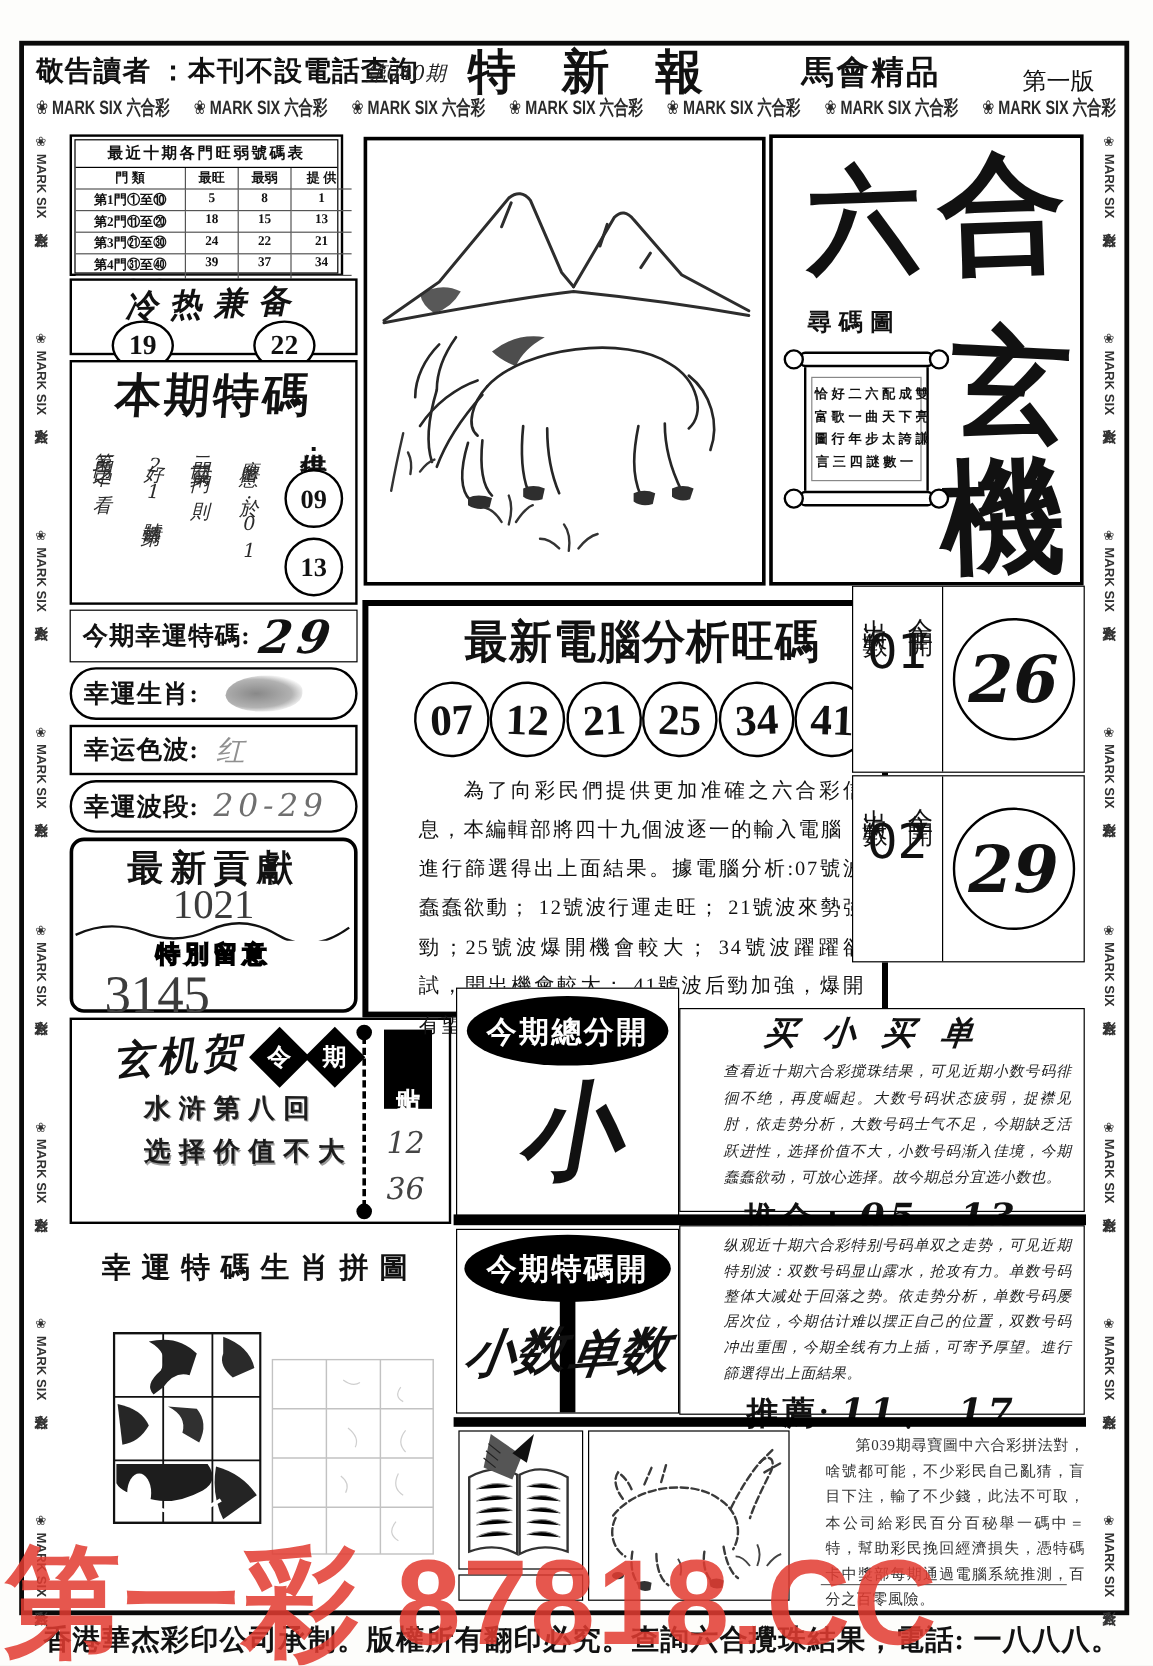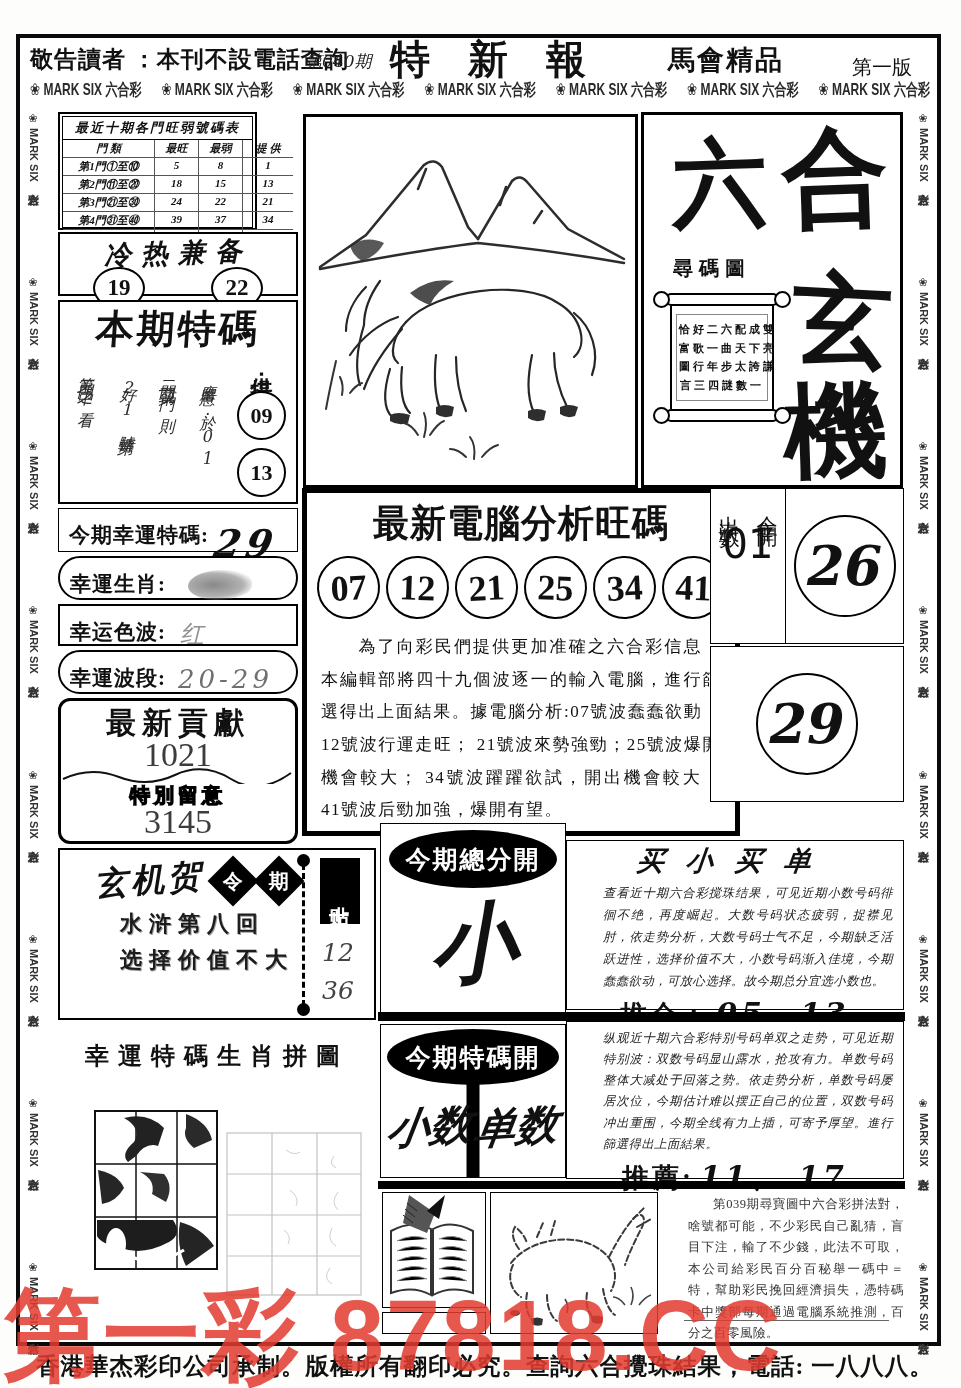--- a/index.html
+++ b/index.html
@@ -36,34 +36,34 @@
   
   .sp-title{font-size:38px;font-weight:900;text-align:center;letter-spacing:3px;transform:skew(-4deg) scaleY(1.02);margin-top:2px;}
   .sp-body{display:flex;flex-direction:row;justify-content:space-between;padding:6px 10px 0 14px;}
   .vcol{writing-mode:vertical-rl;text-orientation:upright;font-style:italic;font-size:16px;color:#2b2b2b;letter-spacing:3px;}
   .sp-col1{margin-top:4px;}  .sp-col2{margin-top:14px;transform:rotate(3deg);}
   .sp-col3{margin-top:8px;}  .sp-col4{margin-top:10px;}
   .sp-provide{display:flex;flex-direction:column;align-items:center;gap:8px;}
   .sp-provide .vtext{writing-mode:vertical-rl;text-orientation:upright;font-size:22px;font-weight:bold;}
   .sp-c{width:45px;height:45px;font-size:22px;}
   
-  .lrow{display:flex;padding:12px 10px;}
+  .lrow{display:flex;align-items:center;padding:12px 10px;}
   .lrow .lab{font-size:21px;font-weight:bold;letter-spacing:1px;white-space:nowrap;}
   .hand{font-family:"DejaVu Serif",serif;font-style:italic;}
   .v29{font-size:38px;font-weight:bold;margin-left:8px;transform:skew(-10deg);letter-spacing:5px;}
   .smudge{width:64px;height:30px;margin-left:22px;border-radius:60% 45% 55% 50%;opacity:.65;
           background:radial-gradient(ellipse at 40% 50%,#4a4a4a 0%,#8a8a8a 55%,rgba(255,255,255,0) 78%);filter:blur(.6px);}
   .vred{font-size:24px;color:#909090;margin-left:14px;letter-spacing:2px;}
   .vrange{font-size:26px;color:#6f6f6f;margin-left:12px;letter-spacing:4px;}
   
   .co-title{font-size:30px;font-weight:900;text-align:center;letter-spacing:6px;margin-top:2px;}
   .co-nums{display:flex;justify-content:center;font-size:34px;color:#3c3c3c;margin-top:-8px;padding:0 18px;}
   .co-note{text-align:center;font-size:20px;font-weight:900;letter-spacing:4px;color:#fff;
            -webkit-text-stroke:1.3px #000;margin-top:-2px;}
-  .co-nums2{display:flex;justify-content:center;font-size:34px;color:#3c3c3c;margin-top:-6px;padding:0 26px;}
+  .co-nums2{display:flex;justify-content:flex-start;font-size:44px;color:#3c3c3c;margin-top:-6px;padding:0 26px;}
   
   .my-titlerow{display:flex;align-items:center;gap:10px;padding:8px 0 0 34px;}
   .my-t{font-size:33px;font-weight:900;font-style:italic;transform:rotate(-5deg);letter-spacing:4px;}
   .dia{width:36px;height:36px;background:#000;transform:rotate(45deg);display:flex;align-items:center;justify-content:center;}
   .dia span{transform:rotate(-45deg);color:#fff;font-size:20px;font-weight:bold;}
   .my-line{font-size:22px;font-weight:900;letter-spacing:7px;color:#1c1c1c;text-shadow:1px 1px 0 #9a9a9a;margin:6px 0 0 60px;}
   .dash-v{position:absolute;left:242px;top:14px;height:142px;border-left:3px dashed #000;}
   .dash-v::before,.dash-v::after{content:"";position:absolute;left:-8px;width:13px;height:13px;border-radius:50%;background:#000;}
   .dash-v::before{top:-10px;} .dash-v::after{bottom:-10px;}
   .tipbox{position:absolute;left:260px;top:8px;width:40px;height:66px;background:#000;color:#fff;
@@ -158,21 +158,21 @@
       <span>❀ MARK SIX 六合彩</span>
       <span>❀ MARK SIX 六合彩</span>
       <span>❀ MARK SIX 六合彩</span>
       <span>❀ MARK SIX 六合彩</span>
       <span>❀ MARK SIX 六合彩</span>
       <span>❀ MARK SIX 六合彩</span>
       <span>❀ MARK SIX 六合彩</span>
       <span>❀ MARK SIX 六合彩</span>
     </div>
 
-  <div class="box" style="left:58px;top:112px;width:199px;height:118px;font-style:italic;">
+  <div class="box" style="left:58px;top:112px;width:228px;height:118px;">
     <div class="tbl-inner">
       <div class="tbl-title">最近十期各門旺弱號碼表</div>
       <div class="grid">
         <div>門 類</div>
         <div>最旺</div>
         <div>最弱</div>
         <div>提 供</div>
 
         <div>第1門①至⑩</div>
         <div>5</div>
@@ -376,21 +376,21 @@
           <div>言三四謎數一</div>
         </div>
       </div>
       <div class="roller">
           <i class="l"></i>
           <i class="r"></i>
         </div>
     </div>
   </div>
 
-  <div class="box" style="left:302px;top:488px;width:438px;height:348px;border-width:5px;">
+  <div class="box" style="left:302px;top:500px;width:438px;height:348px;border-width:5px;padding-left:28px;">
     <div class="cp-title">最新電腦分析旺碼</div>
     <div class="cp-nums">
       <span class="circ cp-c">07</span>
       <span class="circ cp-c">12</span>
       <span class="circ cp-c">21</span>
       <span class="circ cp-c">25</span>
       <span class="circ cp-c">34</span>
       <span class="circ cp-c">41</span>
     </div>
     <div class="cp-body">為了向彩民們提供更加准確之六合彩信息，本編輯部將四十九個波逐一的輸入電腦，進行篩選得出上面結果。據電腦分析:07號波蠢蠢欲動； 12號波行運走旺； 21號波來勢強勁；25號波爆開機會較大； 34號波躍躍欲試，開出機會較大； 41號波后勁加強，爆開有望。</div>
@@ -402,20 +402,27 @@
         <span>出次數</span>
         <span>今年開</span>
       </div>
       <div class="fq-count">01</div>
     </div>
     <div class="fq-right">
       <span class="circ fq-c hand">26</span>
     </div>
   </div>
   <div class="box fq" style="left:710px;top:646px;width:194px;height:156px;border-width:1.5px;">
+    <div class="fq-left">
+      <div class="fq-vv">
+        <span>出次數</span>
+        <span>今年開</span>
+      </div>
+      <div class="fq-count">02</div>
+    </div>
     <div class="fq-right">
       <span class="circ fq-c hand">29</span>
     </div>
   </div>
 
   <div class="box" style="left:380px;top:823px;width:186px;height:195px;border-width:1.5px;">
     <div class="ell" style="width:168px;height:58px;margin:6px auto 0 auto;">今期總分開</div>
     <div class="split-val hand">小</div>
   </div>
 

